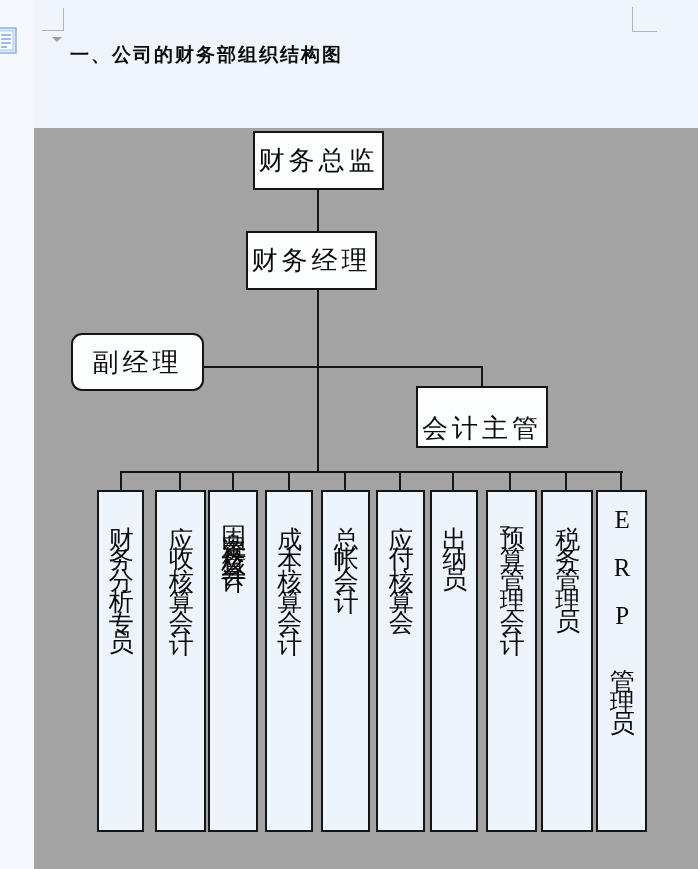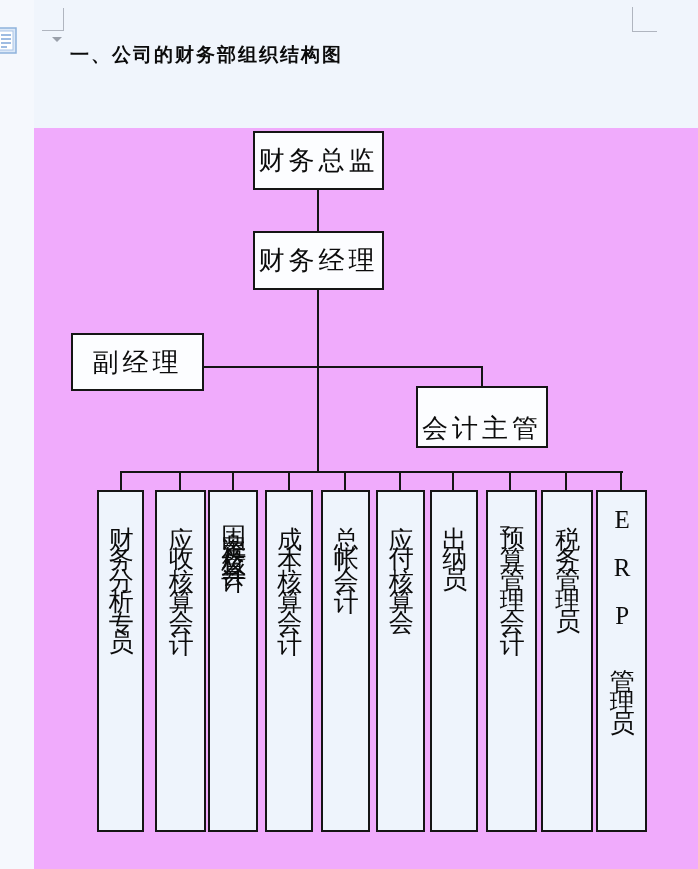--- a/index.html
+++ b/index.html
@@ -1,16 +1,16 @@
 <!DOCTYPE html>
 <html><head>
 <meta charset="utf-8">
 <style>
   html,body{margin:0;padding:0;background:#ebf2fb;}
-  .stage{position:relative;width:698px;height:869px;background:#f0abfc;overflow:hidden;
+  .stage{position:relative;width:698px;height:869px;background:#a3a3a3;overflow:hidden;
          font-family:"Liberation Serif", serif;color:#111;}
   .left-strip{position:absolute;left:0;top:0;width:34px;height:869px;background:#f5f8fd;}
   .top-strip{position:absolute;left:34px;top:0;width:664px;height:128px;background:#f0f5fc;}
 
   
   .mark-left{position:absolute;left:42px;top:8px;width:21px;height:22px;
              border-right:1px solid #b0b5bf;border-bottom:1px solid #b0b5bf;}
   .mark-right{position:absolute;left:632px;top:7px;width:24px;height:24px;
               border-left:1px solid #b0b5bf;border-bottom:1px solid #b0b5bf;}
 
@@ -23,22 +23,22 @@
   .doc-title{position:absolute;left:70px;top:42px;margin:0;font-size:19px;font-weight:bold;
              letter-spacing:2px;color:#0b0b0b;white-space:nowrap;}
 
   
   .node{position:absolute;box-sizing:border-box;background:#fcfdff;border:2px solid #151515;
         display:flex;align-items:center;justify-content:center;font-size:26px;
         letter-spacing:4px;color:#0b0b0b;white-space:nowrap;}
   .node .lbl{}
 
   .n-director{left:253px;top:131px;width:131px;height:59px;}
-  .n-manager{left:253px;top:231px;width:131px;height:59px;}
-  .n-deputy{left:71px;top:333px;width:133px;height:58px;}
+  .n-manager{left:246px;top:231px;width:131px;height:59px;}
+  .n-deputy{left:71px;top:333px;width:133px;height:58px;border-radius:11px;}
   .n-supervisor{left:416px;top:386px;width:132px;height:62px;align-items:flex-end;}
 
   
   .cn{position:absolute;background:#151515;}
   .c-v1{left:317px;top:190px;width:2px;height:41px;}
   .c-v2{left:317px;top:290px;width:2px;height:182px;}
   .c-h1{left:204px;top:366px;width:279px;height:2px;}
   .c-v3{left:481px;top:366px;width:2px;height:20px;}
   .c-h2{left:120px;top:471px;width:503px;height:2px;}
   .stub{position:absolute;top:471px;width:2px;height:20px;background:#151515;}

